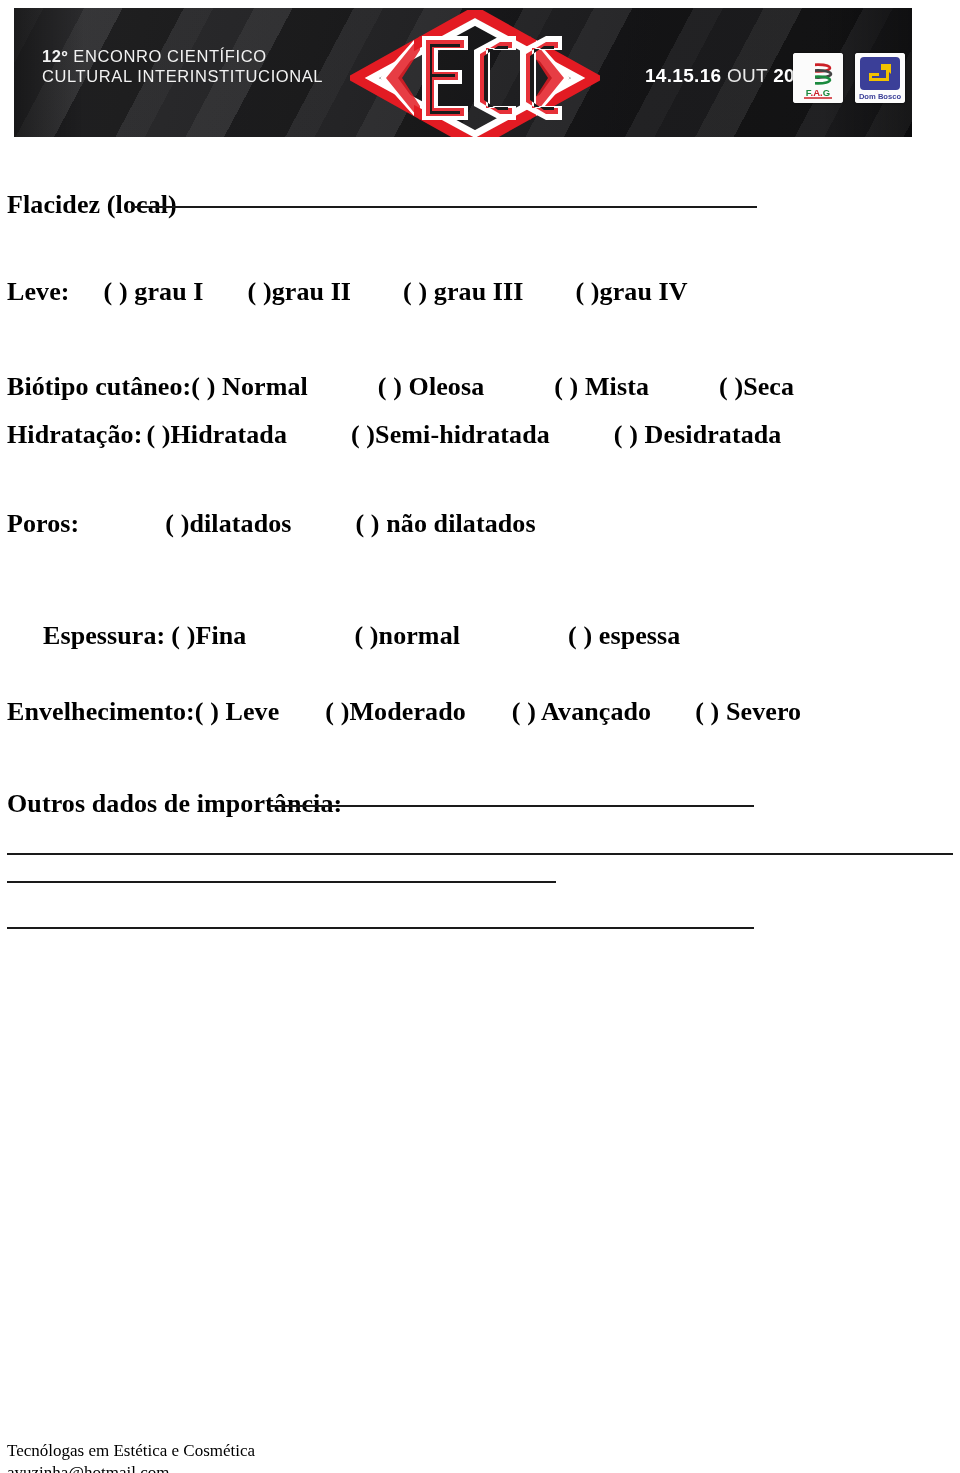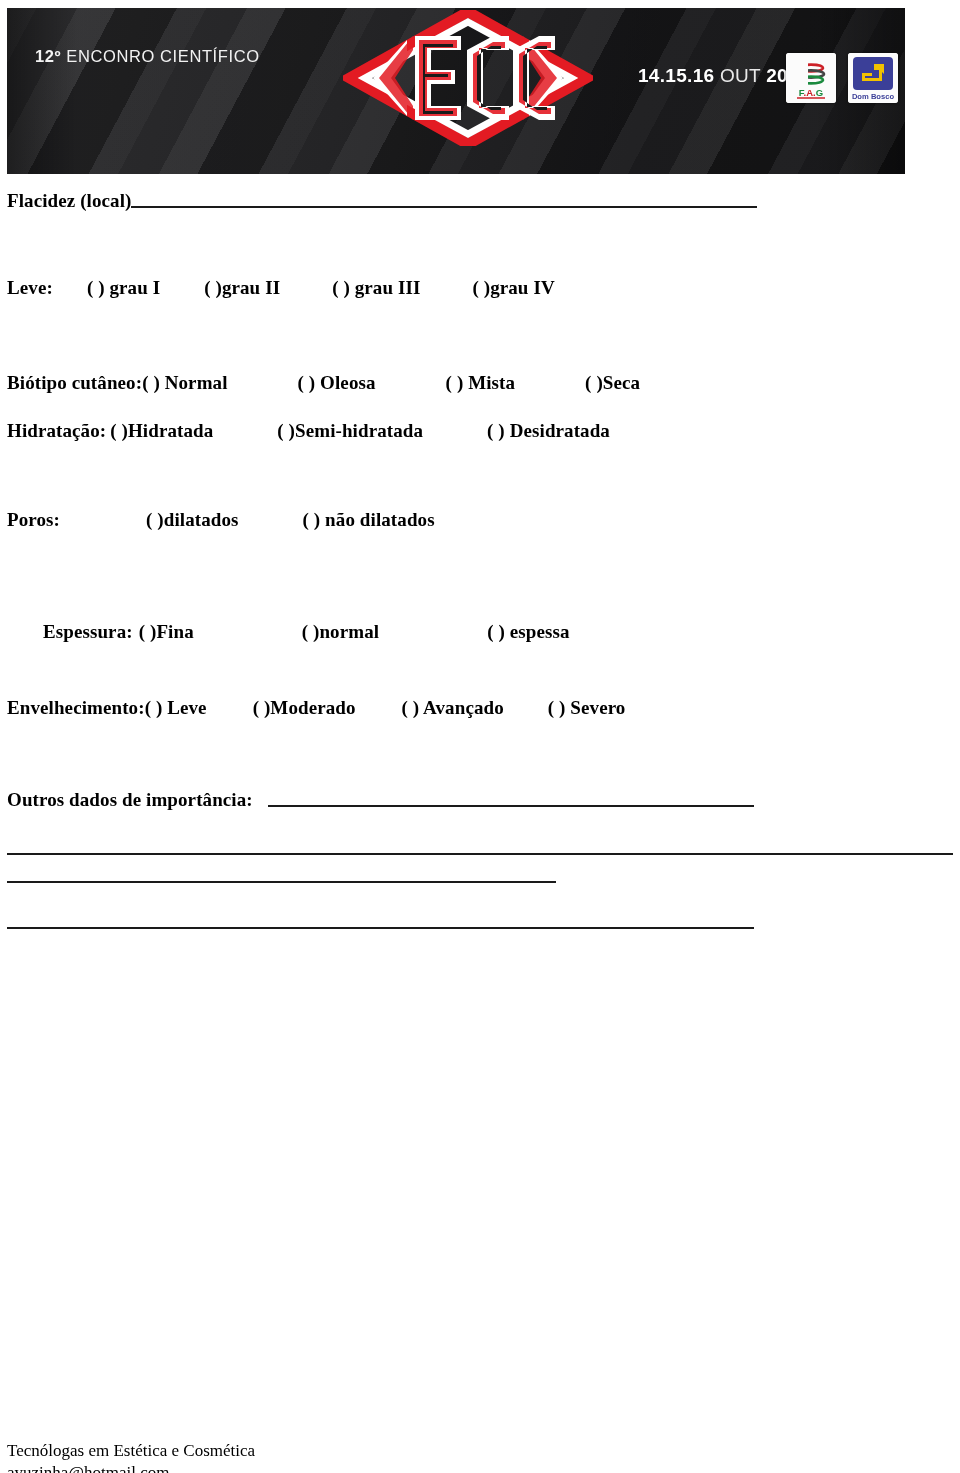--- a/index.html
+++ b/index.html
@@ -12,24 +12,24 @@
     height: 1473px;
     position: relative;
     font-family: "Liberation Serif", "DejaVu Serif", serif;
     color: #000000;
     overflow: hidden;
   }
 
   
   .banner {
     position: absolute;
-    left: 7px;
+    left: 14px;
     top: 8px;
     width: 898px;
-    height: 166px;
+    height: 129px;
     background:
       repeating-linear-gradient(118deg,
         rgba(255,255,255,0.030) 0px,
         rgba(255,255,255,0.030) 26px,
         rgba(255,255,255,0.000) 26px,
         rgba(255,255,255,0.000) 62px,
         rgba(255,255,255,0.055) 62px,
         rgba(255,255,255,0.055) 96px,
         rgba(0,0,0,0.28) 96px,
         rgba(0,0,0,0.28) 150px),
@@ -113,21 +113,21 @@
     left: 0;
     top: 137px;
     width: 960px;
   }
 
   .line {
     position: absolute;
     left: 7px;
     white-space: nowrap;
     font-weight: bold;
-    font-size: 19px;
+    font-size: 26px;
     letter-spacing: 0.1px;
   }
 
   .seg { display: inline-block; }
   .sp-a { display: inline-block; width: 46px; }
   .sp-b { display: inline-block; width: 44px; }
   .sp-c { display: inline-block; width: 52px; }
   .sp-d { display: inline-block; width: 64px; }
   .sp-e { display: inline-block; width: 70px; }
   .sp-f { display: inline-block; width: 86px; }
@@ -151,20 +151,21 @@
 </style>
 </head>
 <body>
 
 <div class="banner">
   <div class="banner-edge-dark"></div>
   <div class="banner-edge-dark-r"></div>
 
   <div class="banner-title">
     <span class="l1"><span class="num">12º</span><span> ENCONRO CIENTÍFICO</span></span>
+    <span class="l2">CULTURAL INTERINSTITUCIONAL</span>
   </div>
 
   <div class="ecci-logo">
     <svg width="250" height="136" viewBox="0 0 250 136" xmlns="http://www.w3.org/2000/svg">
 
       <g>
         <path d="M125 2 L243 68 L125 134 L7 68 Z" fill="none" stroke="#e31b23" stroke-width="11"></path>
         <path d="M125 12 L228 68 L125 124 L22 68 Z" fill="none" stroke="#ffffff" stroke-width="7"></path>
       </g>
 

